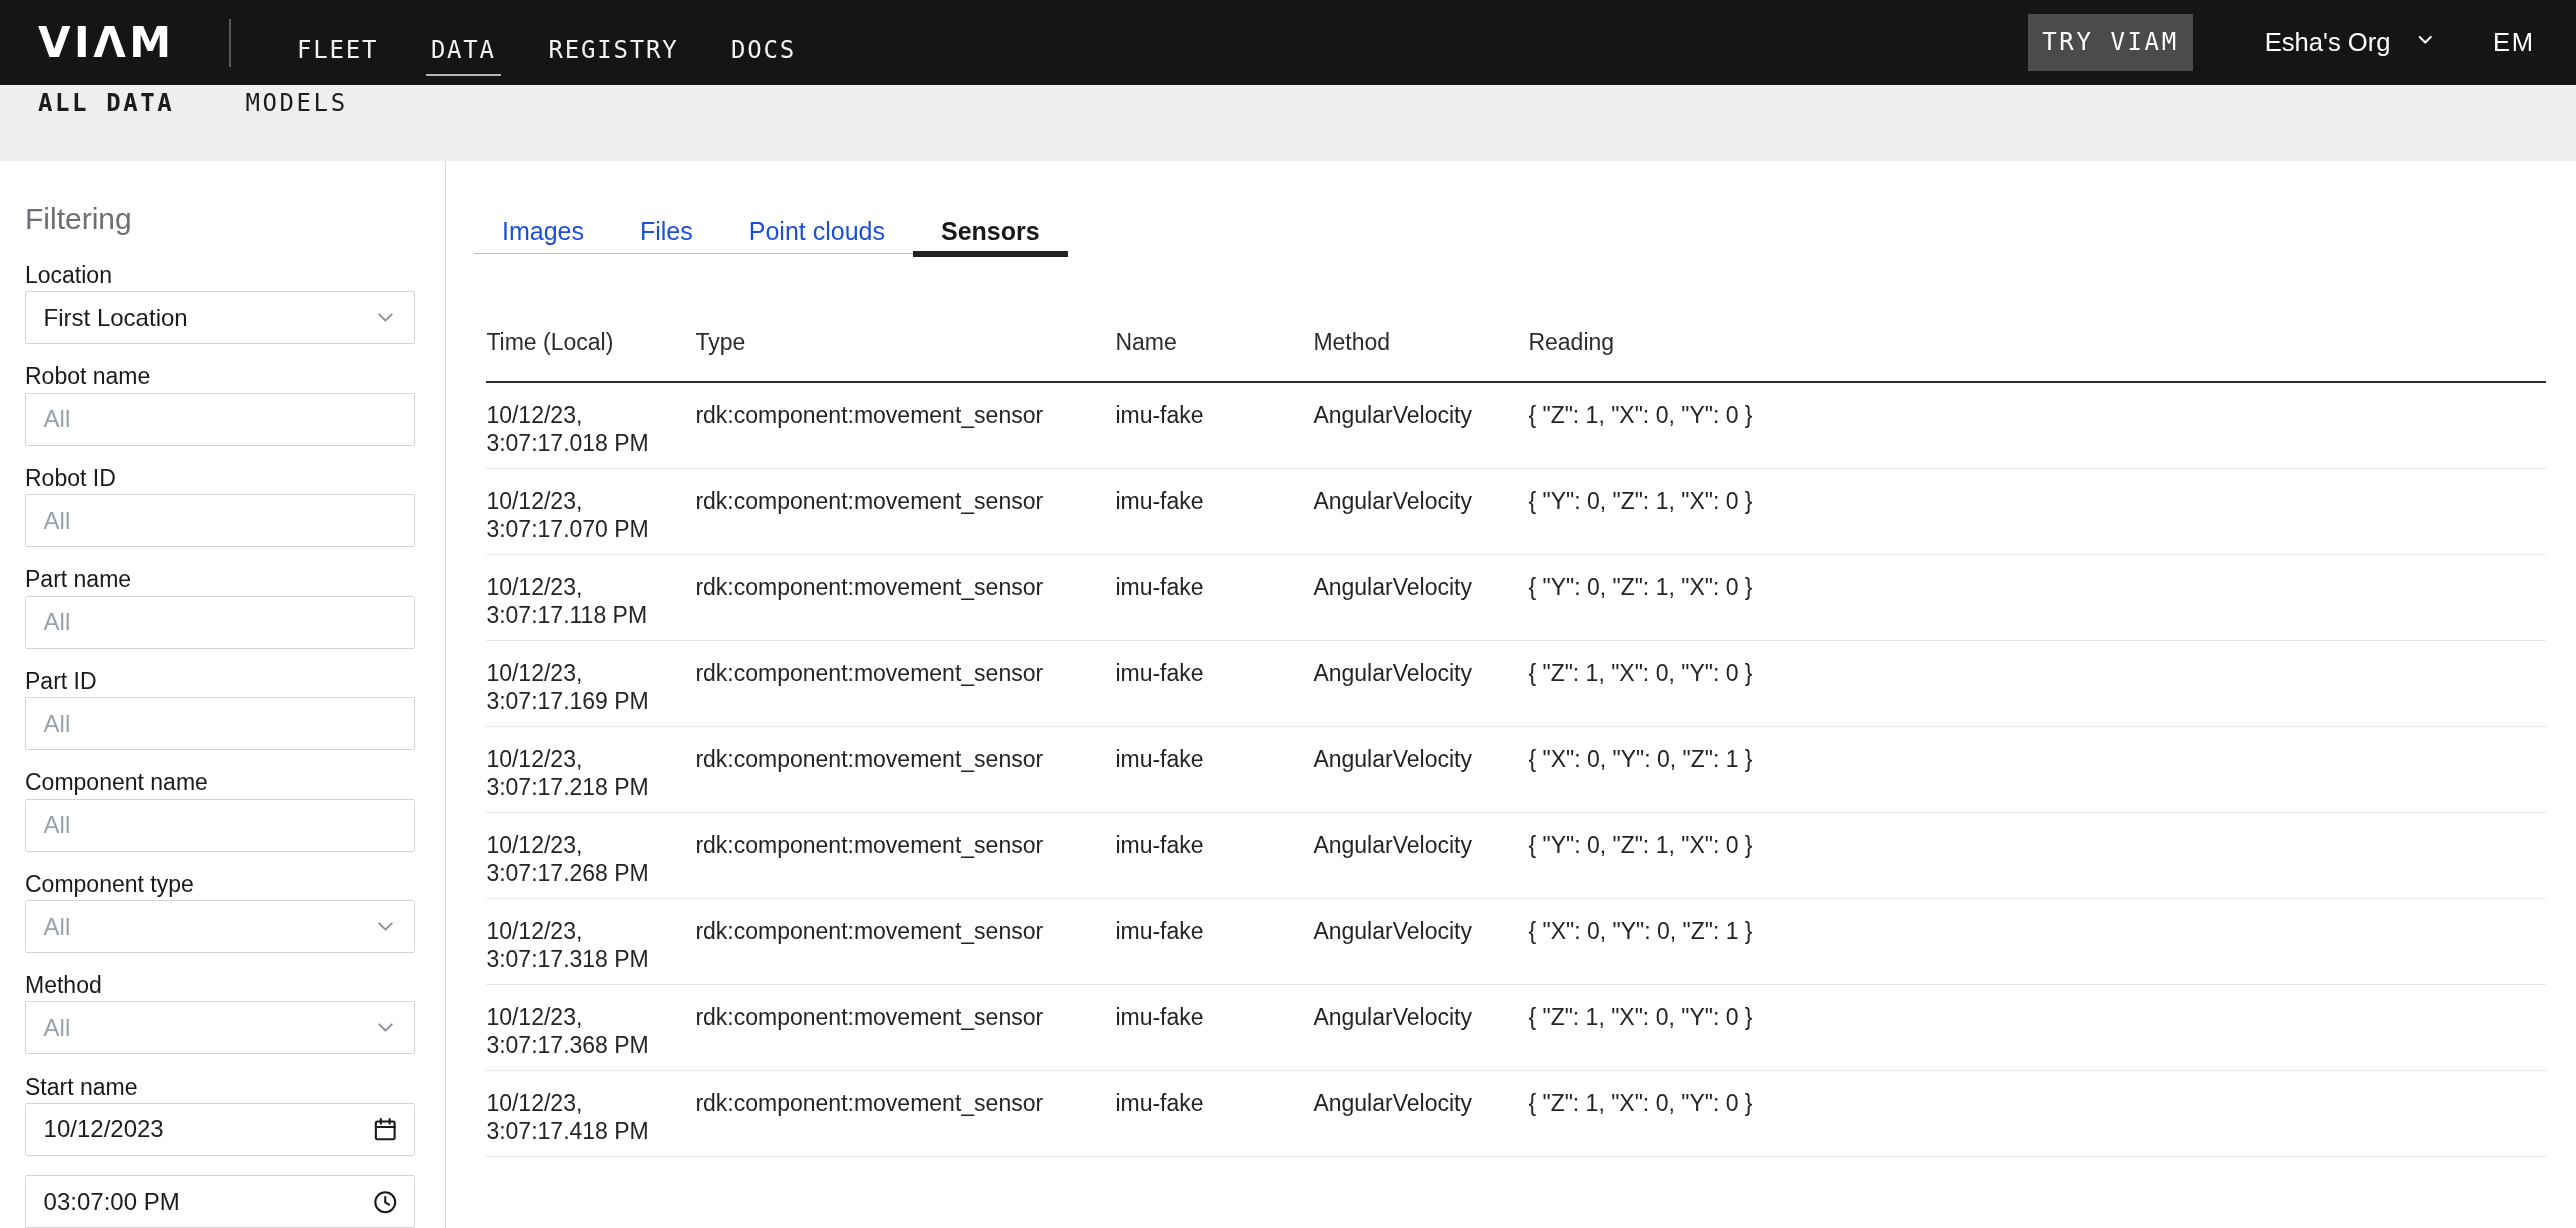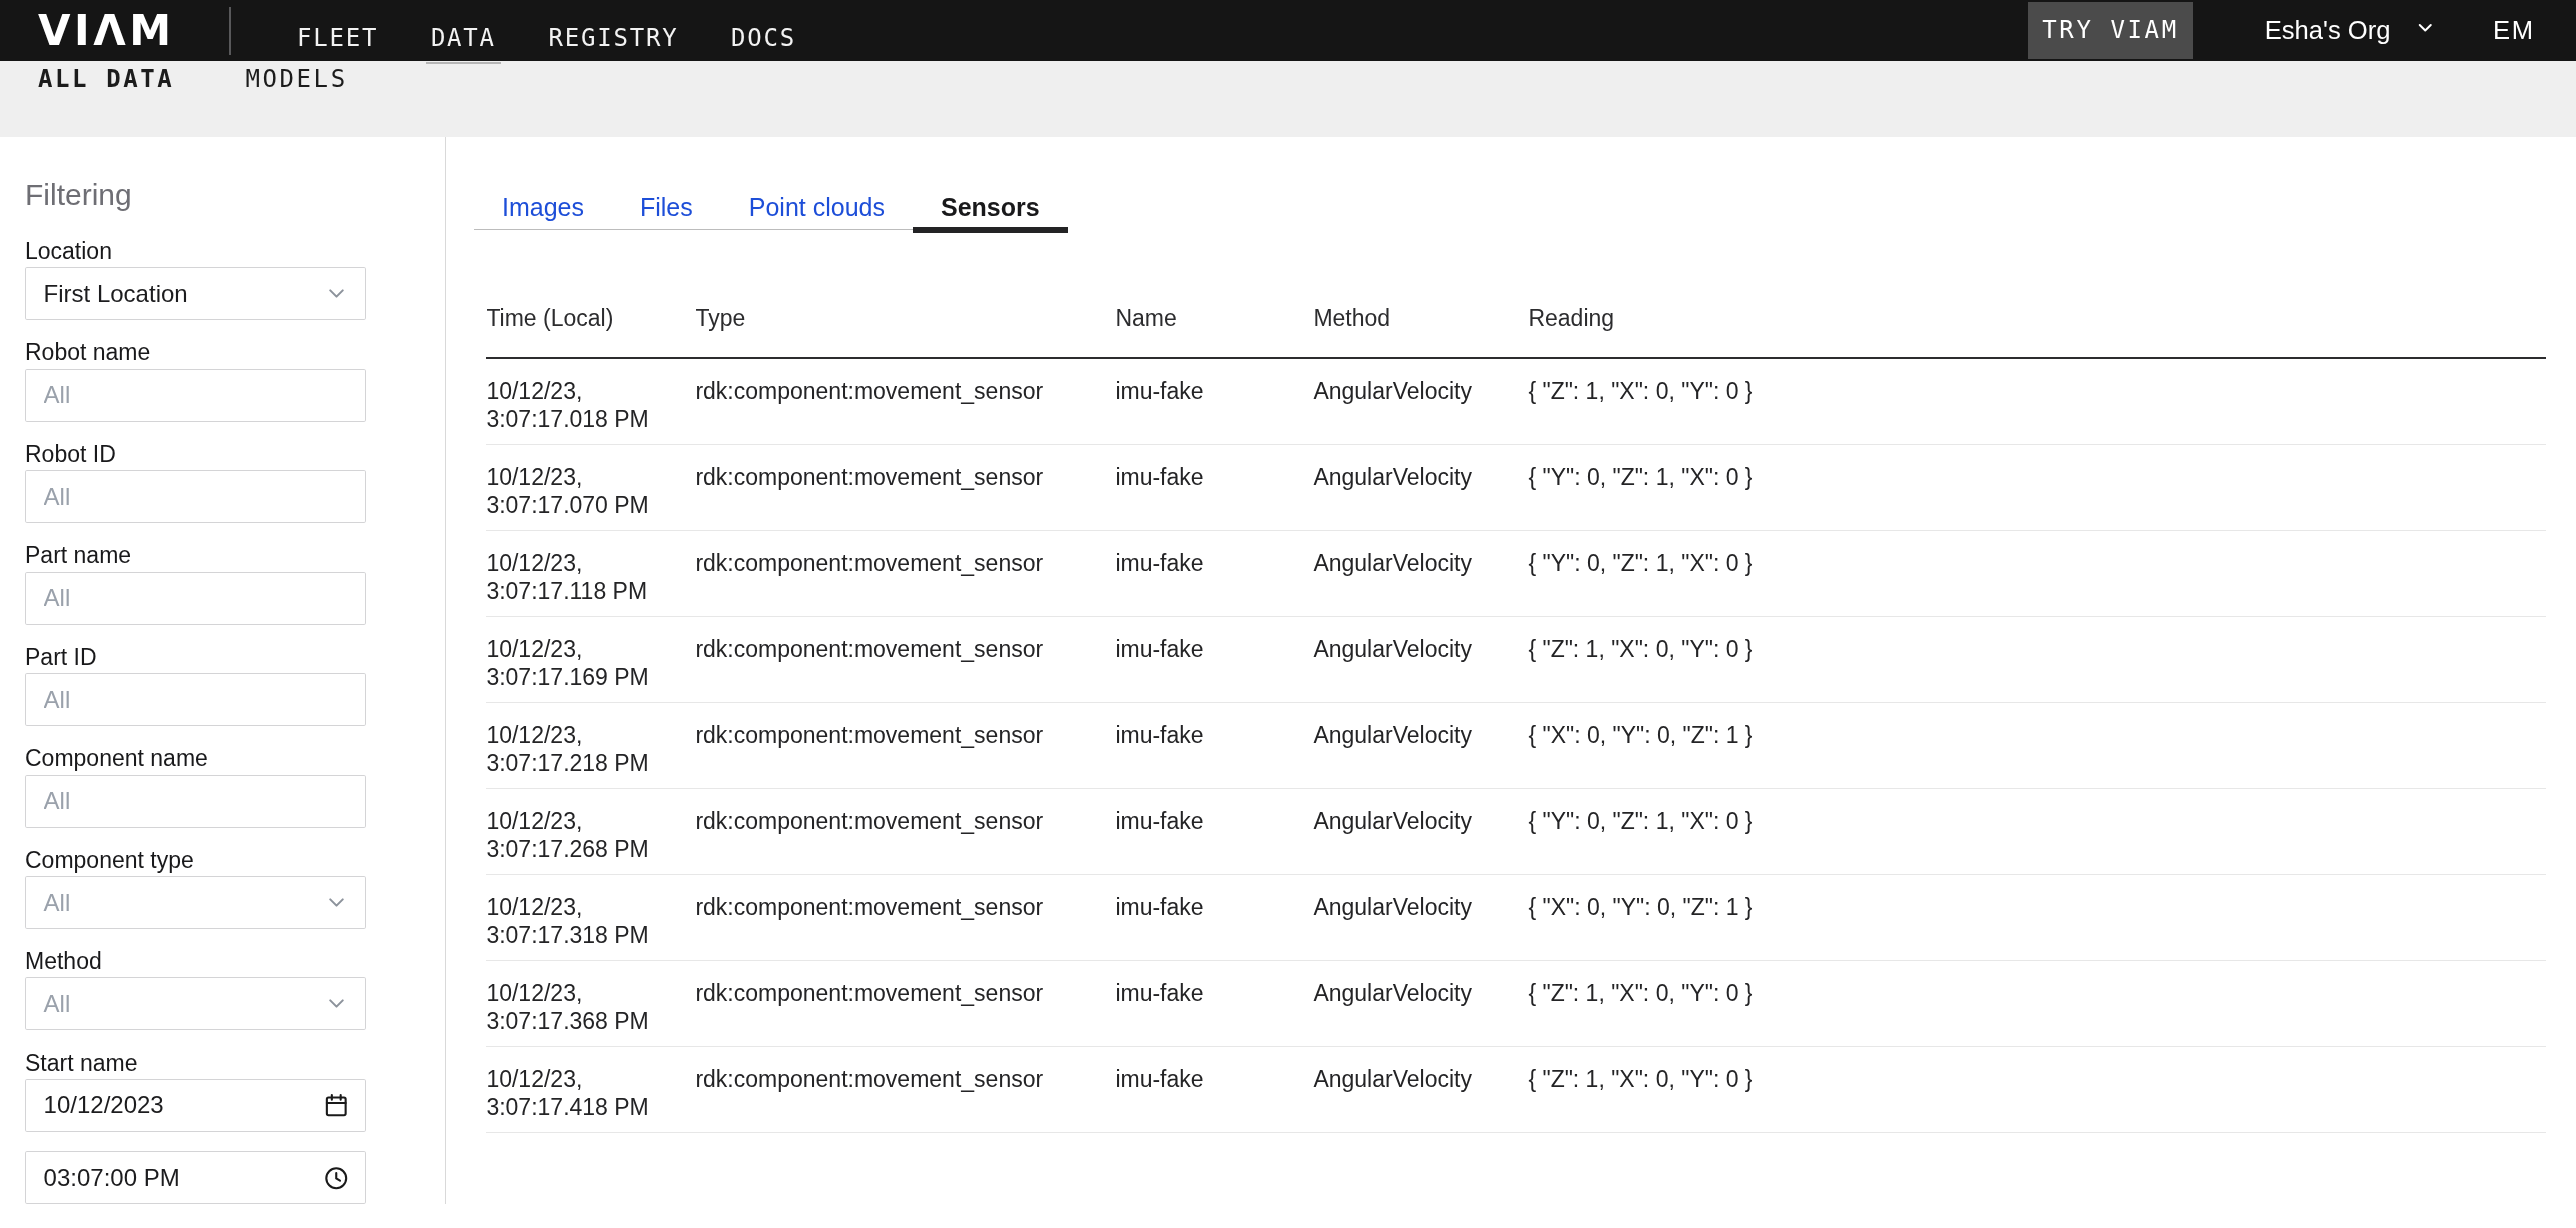--- a/index.html
+++ b/index.html
@@ -1,20 +1,20 @@
 <!DOCTYPE html>
 <html style="font-size:14px"><head>
 <meta charset="utf-8">
 <style>
   * { margin:0; padding:0; box-sizing:border-box; }
   html,body { width:2576px; height:1228px; overflow:hidden; background:#ffffff;
               font-family:"Liberation Sans", sans-serif; }
 
   
-  .topnav { height:61px; background:#151515; display:flex; align-items:center;
+  .topnav { height:85px; background:#151515; display:flex; align-items:center;
             padding:0 41px 0 38px; }
   .logo { color:#fff; font-family:"DejaVu Sans", sans-serif; font-weight:800;
           font-size:42px; letter-spacing:3.5px; cursor:pointer; line-height:1; }
   .nav-divider { width:1.8px; height:48px; background:#58585a; margin-left:55px; flex:none; }
   .nav-items { display:flex; gap:49px; margin-left:64px;
                font-family:"DejaVu Sans Mono", monospace; font-size:24px; letter-spacing:1.8px; }
   .nav-item { color:#f2f2f2; position:relative; padding:7px 1.8px 12.4px; cursor:pointer;margin-top:20px; }
   .nav-item.active::after { content:""; position:absolute; left:-3.5px; right:-3.5px; bottom:0;
                             height:2.6px; background:#b6b6b6; }
   .nav-right { margin-left:auto; display:flex; align-items:center; }
@@ -34,21 +34,21 @@
   .subnav-item.active { font-weight:bold; }
 
   
   .content { display:flex; height:1067px; }
   .sidebar { width:446px; flex:none; border-right:0.9px solid #d9d9d9;
              padding:41px 0 0 25px; }
   .sidebar-title { font-size:30px; font-weight:400; color:#6e6e74; margin-bottom:26px; }
   .field-group { width:390px; }
   .field-label { display:block; font-size:23px; line-height:26.5px; color:#19191b;
                  margin-bottom:2.6px; }
-  .control { width:341px; height:53px; border:0.9px solid #d4d4d6; border-radius:1.8px;
+  .control { width:390px; height:53px; border:0.9px solid #d4d4d6; border-radius:1.8px;
              background:#fff; display:flex; align-items:center; padding:0 16px 0 17.6px;
              font-size:24px; margin-bottom:19.4px; cursor:pointer; }
   .control .value { color:#1c1c1e; }
   .control .value.placeholder { color:#9aa1ab; }
   .control .icon { margin-left:auto; display:flex; align-items:center; }
   input.control { cursor:text; color:#1c1c1e; font-family:"Liberation Sans", sans-serif; }
   input.control::placeholder { color:#9aa1ab; opacity:1; }
   .field-group.no-label { margin-top:17.6px; }
 
   

